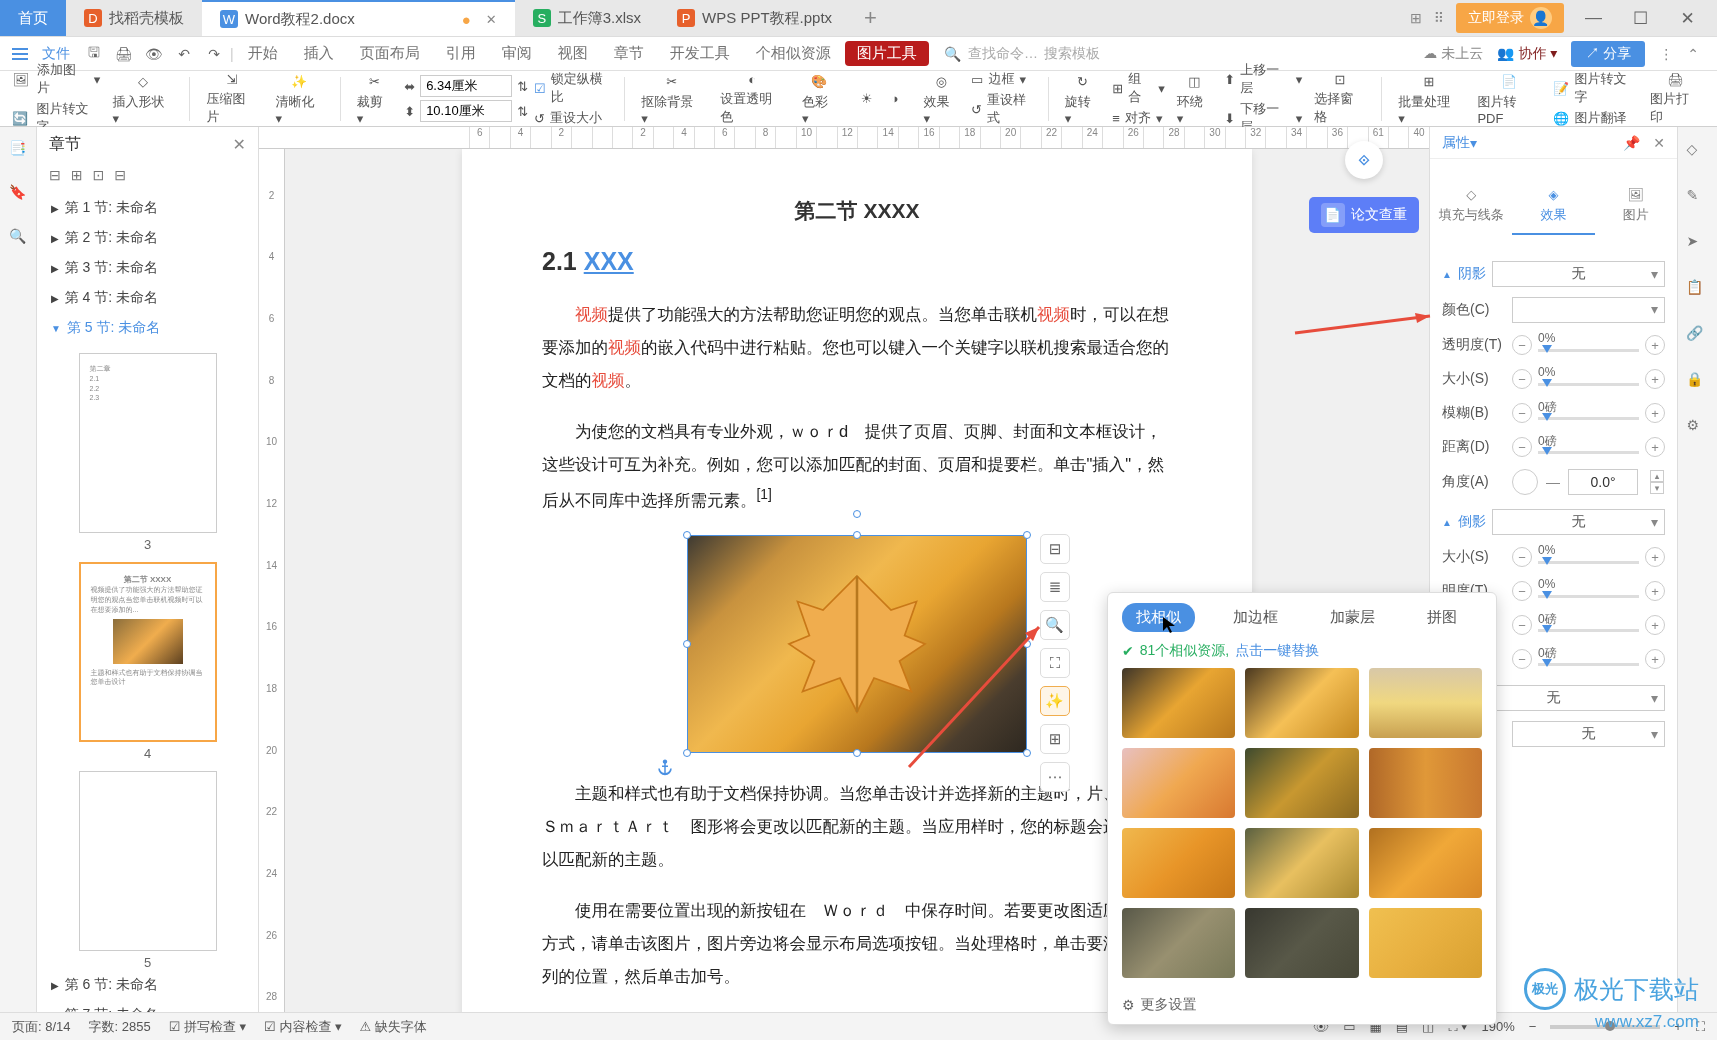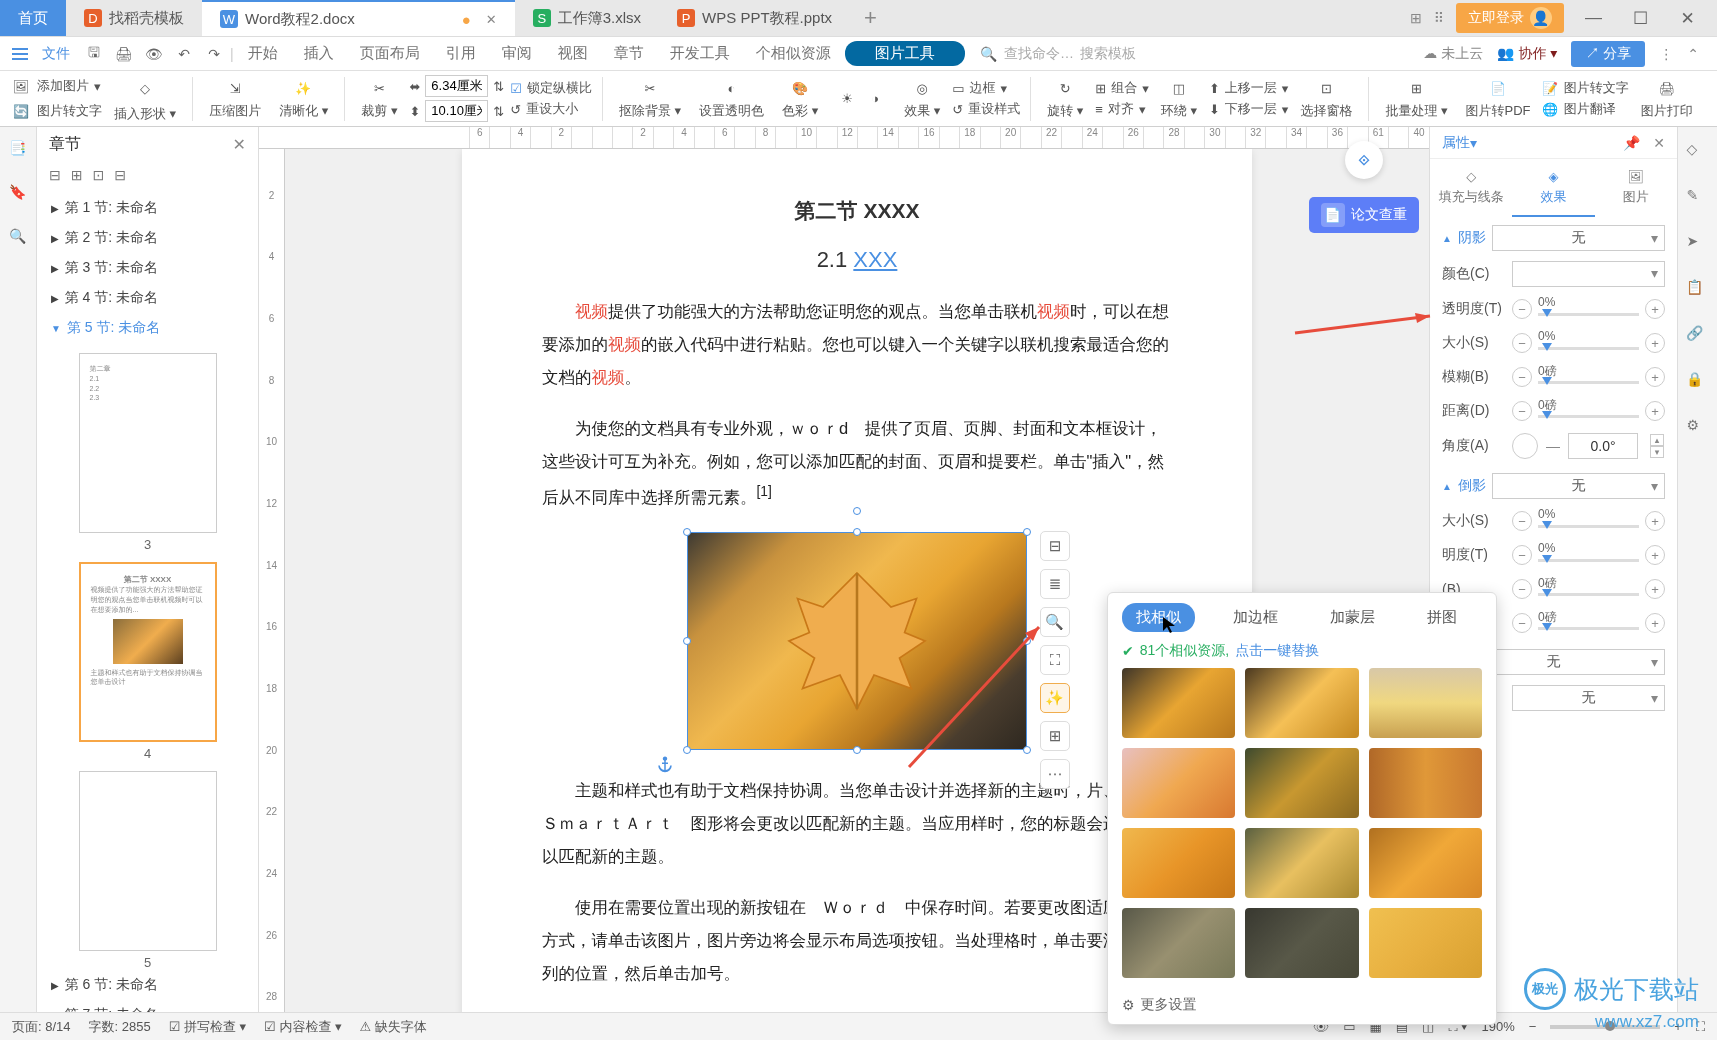--- a/index.html
+++ b/index.html
@@ -18,36 +18,36 @@
 .avatar-circle { width: 22px; height: 22px; border-radius: 50%; background: #ffcc80; display: inline-flex; align-items: center; justify-content: center; }
 .winbtn { width: 35px; text-align: center; color: #666; font-size: 17px; }
 
 
 .menubar { height: 34px; background: #fff; display: flex; align-items: center; border-bottom: 1px solid #e0e0e0; padding: 0 8px; gap: 2px; }
 .menu-lines { width: 24px; height: 24px; display: flex; flex-direction: column; justify-content: center; gap: 3px; padding: 0 4px; }
 .menu-lines span { height: 2px; background: #4a90e2; }
 .file-btn { color: #4a90e2; font-size: 14px; padding: 0 8px; }
 .menu-icon { width: 28px; height: 28px; display: flex; align-items: center; justify-content: center; color: #666; }
 .menu-item { padding: 0 12px; font-size: 15px; color: #737373; }
-.menu-item.active { color: #fff; background: #0369a1; border-radius: 12px; padding: 3px 30px; }
+.menu-item.active { color: #fff; background: #b91c1c; border-radius: 4px; padding: 3px 12px; }
 .search-area { margin-left: 14px; display: flex; align-items: center; gap: 6px; color: #aaa; font-size: 14px; }
 .menubar-right { margin-left: auto; display: flex; align-items: center; gap: 14px; padding-right: 10px; }
 .share-btn { background: #4a90e2; color: #fff; padding: 4px 14px; border-radius: 3px; font-size: 14px; }
 
 
 .ribbon { height: 56px; background: #fff; display: flex; align-items: center; border-bottom: 1px solid #d0d0d0; padding: 0 10px; gap: 6px; font-size: 13px; }
 .rib-group { display: flex; flex-direction: column; align-items: center; justify-content: center; height: 100%; gap: 2px; padding: 0 6px; }
 .rib-group.h { flex-direction: row; gap: 8px; }
 .rib-sep { width: 1px; height: 44px; background: #e0e0e0; margin: 0 4px; }
 .rib-ic { width: 22px; height: 22px; border: 1px solid #888; border-radius: 2px; display: flex; align-items: center; justify-content: center; color: #555; font-size: 13px; }
 .rib-ic.noborder { border: none; }
 .rib-label { font-size: 13px; color: #555; }
 .rib-stack { display: flex; flex-direction: column; gap: 3px; }
 .rib-row { display: flex; align-items: center; gap: 5px; font-size: 13px; color: #555; }
-.inp-width { width: 63px; height: 22px; border: 1px solid #ccc; font-size: 13px; padding: 0 5px; }
+.inp-width { width: 92px; height: 22px; border: 1px solid #ccc; font-size: 13px; padding: 0 5px; }
 
 
 .main { display: flex; height: calc(100% - 37px - 34px - 56px - 28px); }
 
 
 .leftrail { width: 37px; background: #f4f4f4; border-right: 1px solid #ddd; display: flex; flex-direction: column; align-items: center; padding-top: 10px; gap: 22px; }
 .leftrail-ic { width: 22px; height: 22px; color: #777; display: flex; align-items: center; justify-content: center; }
 .leftrail-ic.active { color: #4a90e2; }
 
 
@@ -68,21 +68,21 @@
 
 .docarea { flex: 1; background: #f0f0f0; position: relative; overflow: hidden; }
 .ruler-h { height: 22px; background: #fff; border-bottom: 1px solid #ccc; position: relative; font-size: 10px; color: #888; }
 .ruler-h .ticks { position: absolute; left: 210px; top: 0; right: 0; height: 100%; display: flex; }
 .ruler-h .tick { width: 30px; border-left: 1px solid #ddd; text-align: center; }
 .ruler-v { position: absolute; left: 0; top: 22px; bottom: 0; width: 26px; background: #fff; border-right: 1px solid #ccc; font-size: 10px; color: #888; display: flex; flex-direction: column; align-items: center; }
 .ruler-v .vtick { height: 58px; display: flex; align-items: center; }
 .doc-scroll { position: absolute; left: 26px; top: 22px; right: 0; bottom: 0; overflow: auto; }
 .page { width: 790px; min-height: 900px; background: #fff; margin: 0 auto; padding: 30px 80px 60px; box-shadow: 0 2px 8px rgba(0,0,0,0.1); position: relative; }
 .doc-h1 { text-align: center; font-size: 21px; font-weight: 600; margin: 18px 0; }
-.doc-h2 { text-align: center; font-size: 22px; font-weight: 400; margin: 22px 0; }
+.doc-h2 { text-align: left; font-size: 25px; font-weight: 700; margin: 22px 0; }
 .doc-h2 a { color: #4a90e2; text-decoration: underline; }
 .doc-p { font-size: 16.5px; line-height: 2.0; text-indent: 2em; margin: 18px 0; color: #222; }
 .doc-p .red { color: #e74c3c; }
 .doc-p .boxed { border: 1px solid #333; padding: 0 3px; }
 .doc-image-wrap { width: 340px; height: 218px; margin: 16px auto 24px; position: relative; border: 1px solid #4a90e2; }
 .doc-image { width: 100%; height: 100%; background: linear-gradient(135deg, #3e3a32 0%, #c8923e 20%, #f0b84e 40%, #e8a532 55%, #b8781e 70%, #4a3d2e 85%, #2e2820 100%); position: relative; overflow:hidden;}
 .leaf-shape { position:absolute; left:50%; top:50%; width:170px; height:170px; transform:translate(-50%,-50%); }
 .handle { position: absolute; width: 8px; height: 8px; background: #fff; border: 1px solid #4a90e2; border-radius: 50%; }
 .handle.tl { left: -5px; top: -5px; } .handle.tr { right: -5px; top: -5px; }
 .handle.bl { left: -5px; bottom: -5px; } .handle.br { right: -5px; bottom: -5px; }
@@ -124,21 +124,21 @@
 .popup-thumb.t11{background:linear-gradient(135deg,#383830,#585848,#484838);}
 .popup-thumb.t12{background:linear-gradient(135deg,#f0c050,#e8b040,#d8a030);}
 .popup-footer { padding: 10px 14px; font-size: 14px; color: #666; display: flex; align-items: center; gap: 6px; }
 
 
 .arrow { position: absolute; z-index: 60; }
 .arrow-line { stroke: #e74c3c; stroke-width: 3; fill: none; }
 .arrow-head { fill: #e74c3c; }
 
 
-.props { width: 248px; background: #fff; border-left: 1px solid #ddd; display: flex; flex-direction: column; font-size: 14px; }
+.props { width: 248px; background: #fff; border-left: 1px solid #ddd; display: flex; flex-direction: column; font-size: 14px; gap: 18px; }
 .props-header { height: 32px; display: flex; align-items: center; padding: 0 12px; color: #4a90e2; border-bottom: 1px solid #eee; }
 .props-header .pin { margin-left: auto; color: #888; }
 .props-header .close { margin-left: 12px; color: #888; }
 .props-tabs { display: flex; height: 58px; }
 .props-tab { flex: 1; display: flex; flex-direction: column; align-items: center; justify-content: center; gap: 4px; color: #777; font-size: 13px; border-bottom: 2px solid transparent; }
 .props-tab.active { color: #4a90e2; border-bottom-color: #4a90e2; }
 .props-body { flex: 1; overflow: auto; padding: 8px 12px; }
 .props-section { margin-bottom: 14px; }
 .props-sec-head { display: flex; align-items: center; gap: 6px; color: #4a90e2; font-size: 14px; margin-bottom: 10px; }
 .props-sec-head .tri { font-size: 10px; }

